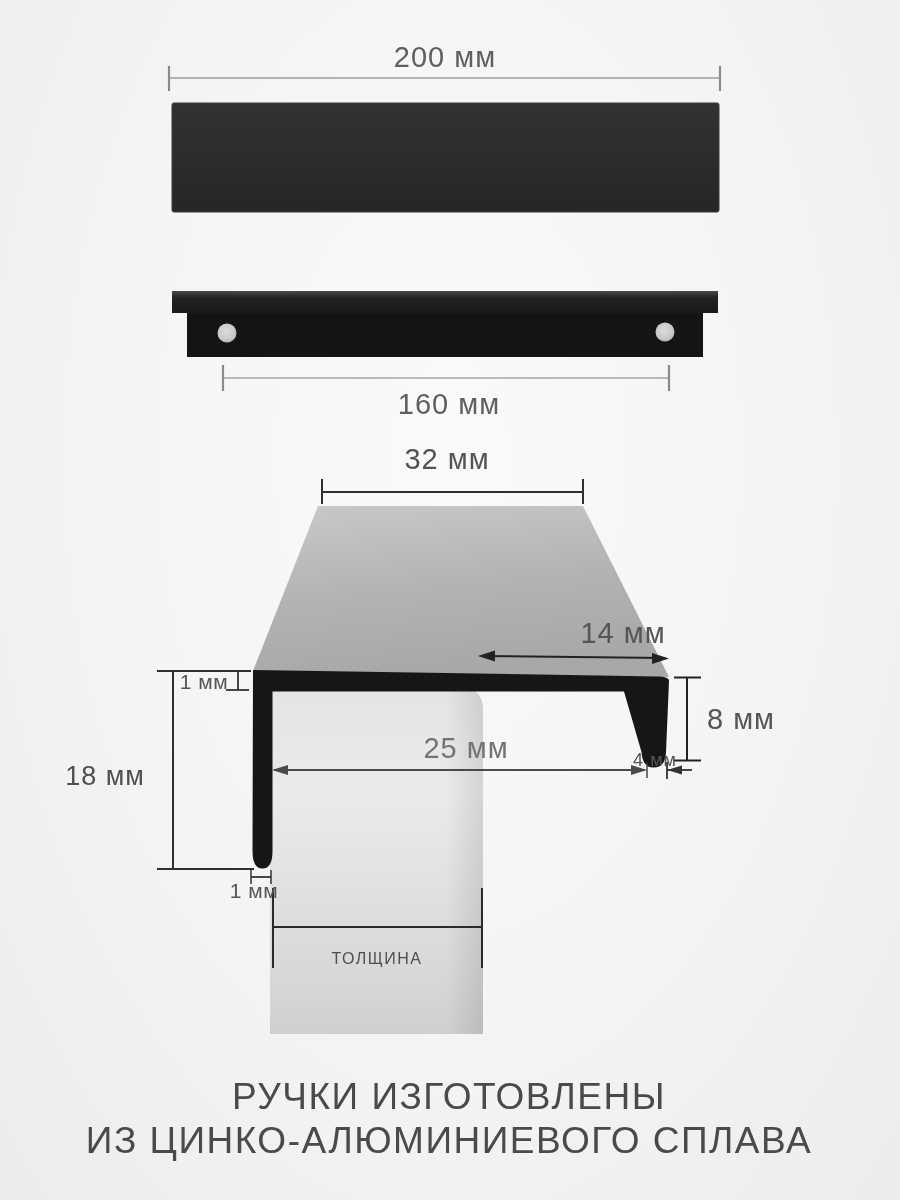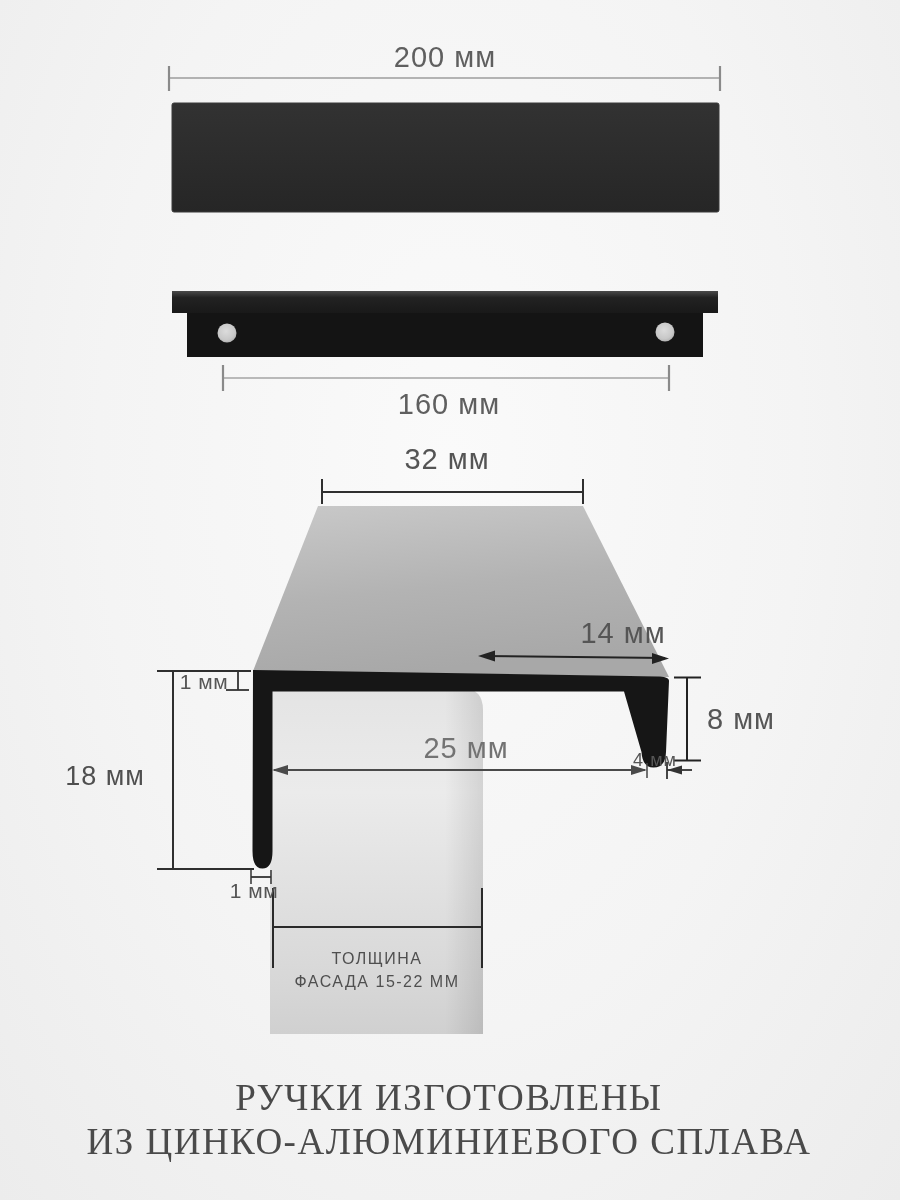--- a/index.html
+++ b/index.html
@@ -17,21 +17,21 @@
   .lbl-32{color:#545454;}
   .lbl-14{color:#555555;margin-left:48px;}
   .lbl-8{color:#565656;}
   .lbl-25{color:#737373;}
   .lbl-4{font-size:18px;color:#555;}
   .lbl-18{font-size:27px;color:#4f4f4f;}
   .lbl-1{font-size:21px;color:#555;letter-spacing:0.5px;}
   .lbl-facade{font-size:16px;color:#4f4f4f;letter-spacing:1.5px;}
   .caption-line{
     position:absolute;transform:translate(-50%,-50%);
-    font-size:37px;color:#4a4a4a;letter-spacing:1.5px;white-space:nowrap;font-family:Liberation Serif, serif;
+    font-size:37px;color:#4a4a4a;letter-spacing:1.5px;white-space:nowrap;
   }
 </style>
 </head>
 <body>
 
 <div class="stage">
 
   <svg width="900" height="1200" viewBox="0 0 900 1200">
     <defs>
       <linearGradient id="gBar1" x1="0" y1="0" x2="0" y2="1">
@@ -163,18 +163,17 @@
   <div class="lbl lbl-big" style="left:449px;top:404px;">160 мм</div>
   <div class="lbl lbl-big lbl-32" style="left:447px;top:459px;">32 мм</div>
   <div class="lbl lbl-big lbl-14" style="left:575px;top:633px;">14 мм</div>
   <div class="lbl lbl-big lbl-8" style="left:741px;top:719px;">8 мм</div>
   <div class="lbl lbl-big lbl-25" style="left:466px;top:748px;">25 мм</div>
   <div class="lbl lbl-4" style="left:655px;top:760px;">4 мм</div>
   <div class="lbl lbl-18" style="left:105px;top:776px;">18 мм</div>
   <div class="lbl lbl-1" style="left:204px;top:681px;">1 мм</div>
   <div class="lbl lbl-1" style="left:254px;top:890px;">1 мм</div>
   <div class="lbl lbl-facade" style="left:377px;top:959px;">ТОЛЩИНА</div>
-  <div class="lbl lbl-facade" style="left:377px;top:982px;">ФАСАДА 15-22 ММ</div>
 
   <div class="caption-line" style="left:449px;top:1097px;">РУЧКИ ИЗГОТОВЛЕНЫ</div>
   <div class="caption-line" style="left:449px;top:1141px;">ИЗ ЦИНКО-АЛЮМИНИЕВОГО СПЛАВА</div>
 
 </div>
 
 </body></html>

